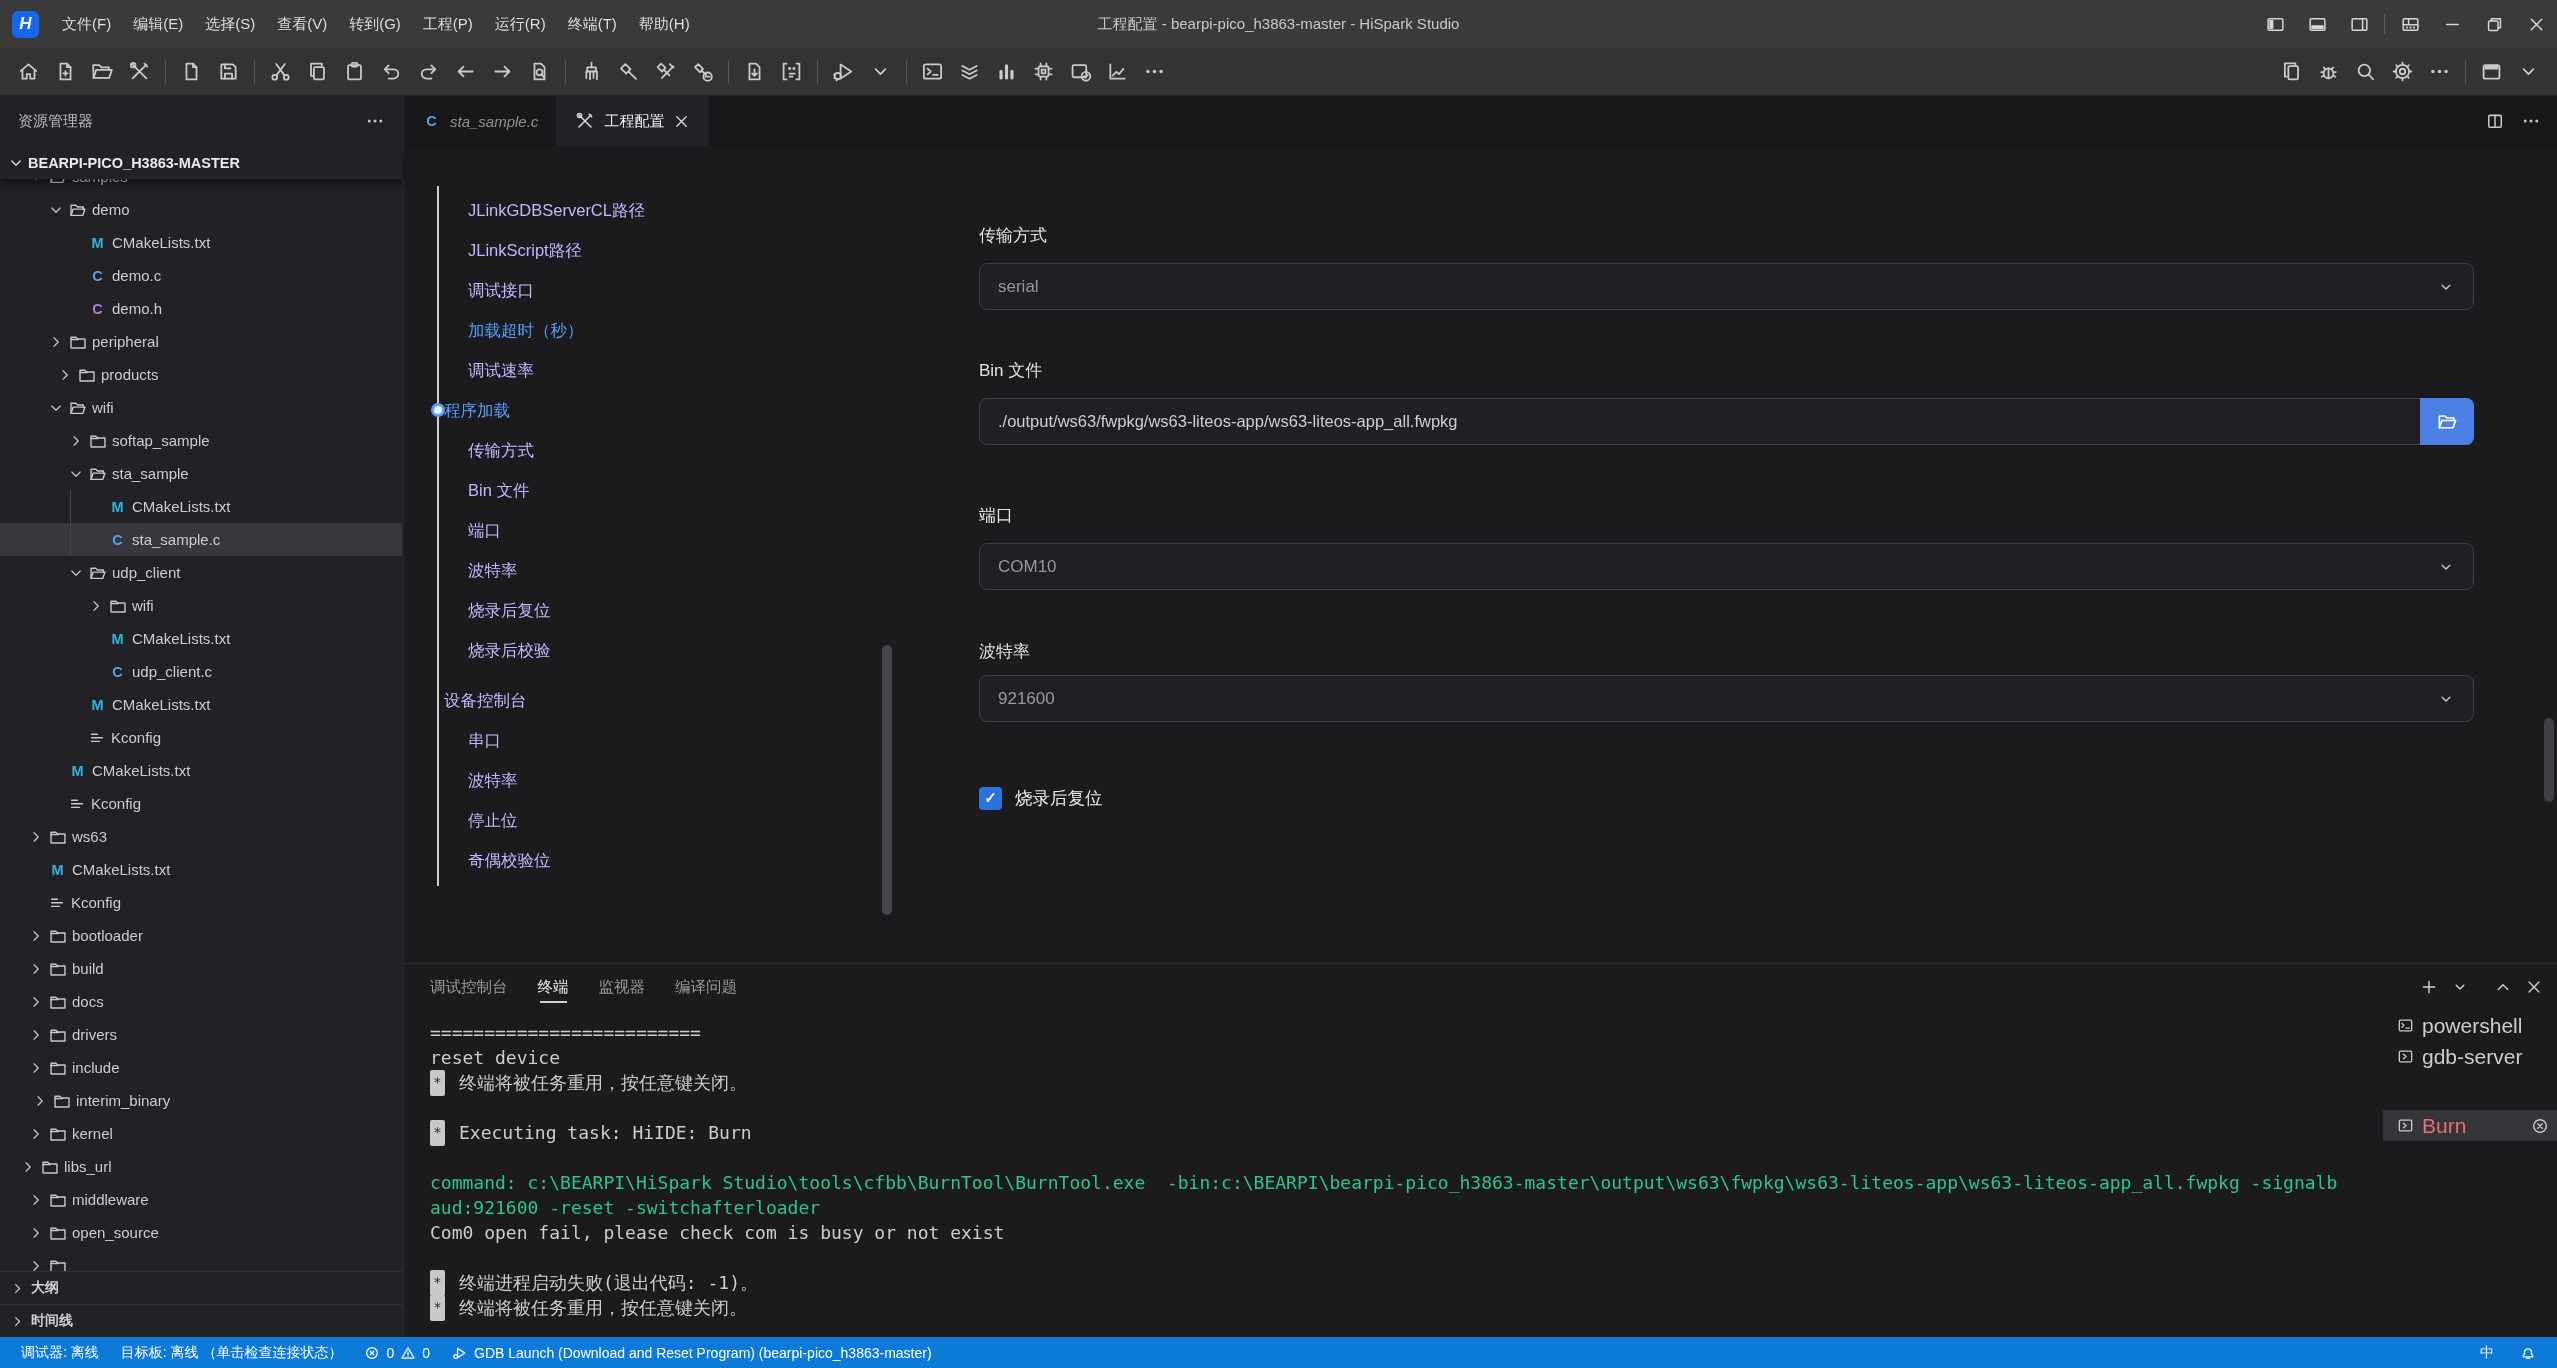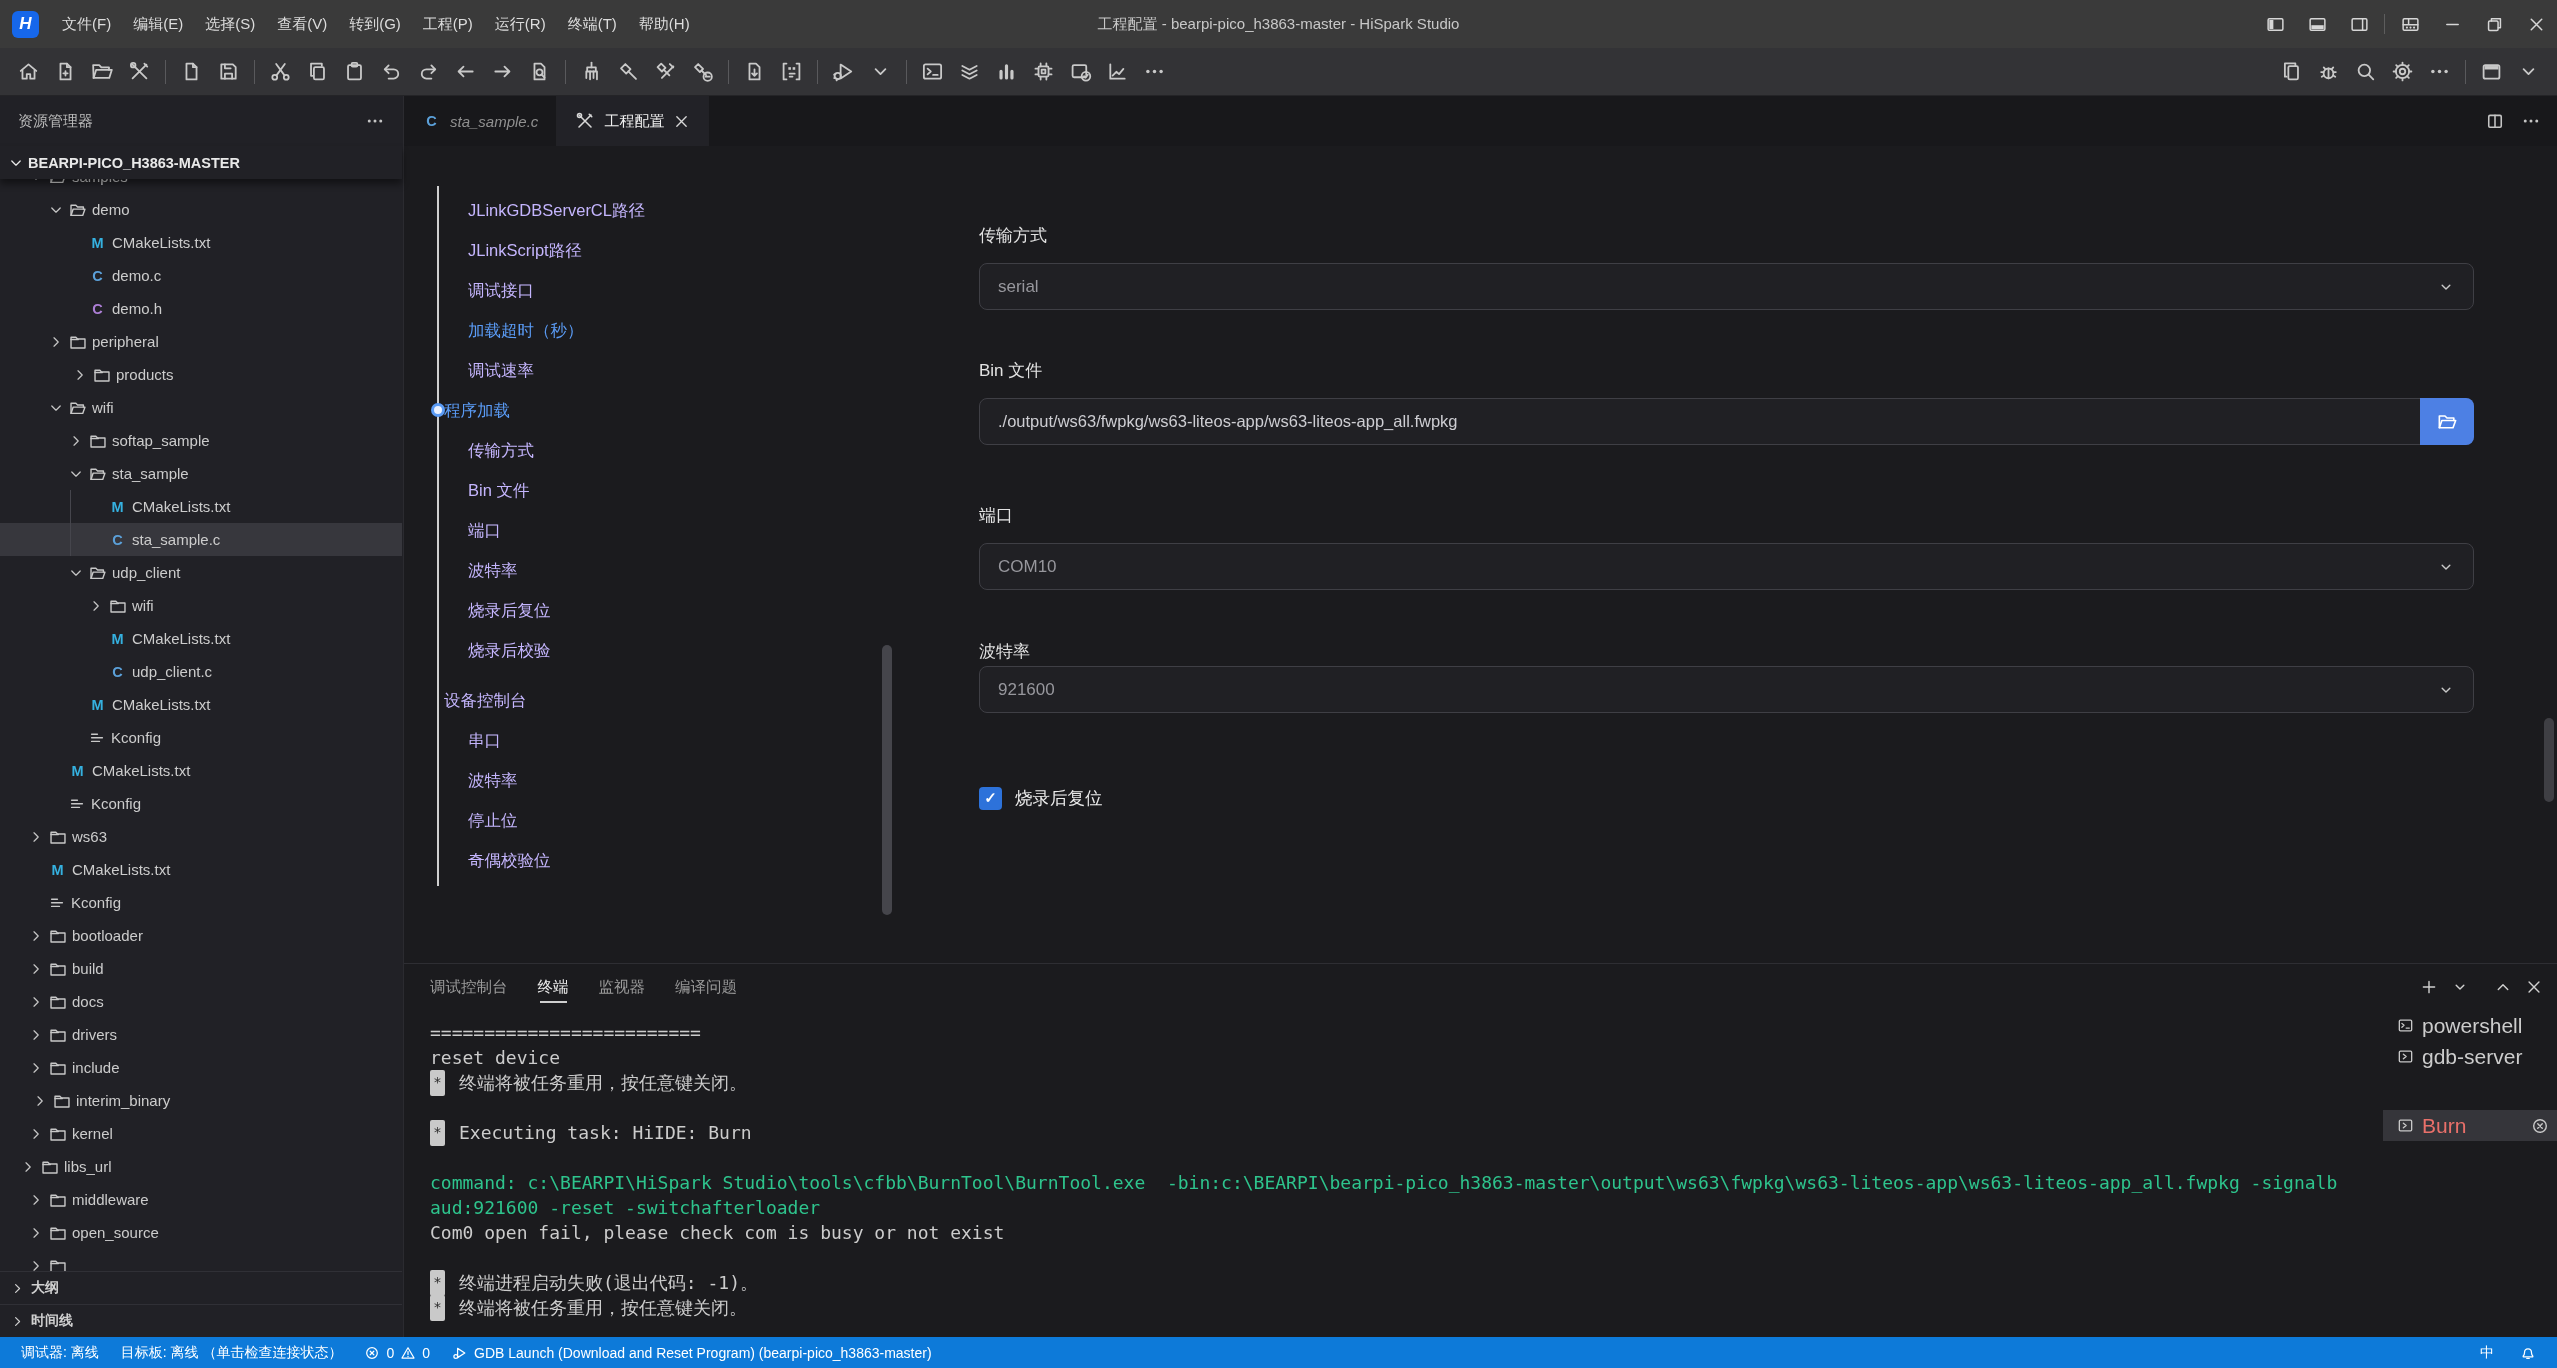--- a/index.html
+++ b/index.html
@@ -86,21 +86,21 @@
     border-radius:0 8px 8px 0;display:flex;align-items:center;justify-content:center;color:#fff;cursor:pointer;}
   .folder-btn .ico{width:21px;height:21px;}
   .chk-row{display:flex;align-items:center;gap:13px;}
   .checkbox{width:23px;height:23px;background:#2d72da;border-radius:4px;color:#fff;display:flex;align-items:center;
     justify-content:center;font-size:15px;font-weight:bold;}
   .checkbox::after{content:"✓";}
   .chk-label{font-size:17.5px;color:#ececec;}
   #fld-0{top:78px;} #fld-0 .control{margin-top:16px;}
   #fld-1{top:213px;} #fld-1 .control{margin-top:16px;}
   #fld-2{top:358px;} #fld-2 .control{margin-top:16px;}
-  #fld-3{top:494px;} #fld-3 .control{margin-top:3px;}
+  #fld-3{top:494px;} #fld-3 .control{margin-top:12px;}
   #fld-4{top:640px;}
 
   
   .panel{position:absolute;left:0;right:0;bottom:0;height:374px;background:#1b1b1e;border-top:1px solid #2e2e33;box-sizing:border-box;}
   .panel-head{height:46px;display:flex;align-items:center;padding-left:26px;gap:30px;}
   .ptab{font-size:15.5px;color:#9a9a9a;position:relative;height:46px;line-height:46px;cursor:default;}
   .ptab.active{color:#eaeaea;}
   .ptab.active::after{content:"";position:absolute;left:2px;right:2px;bottom:7px;height:2px;background:#cfcfcf;}
   .panel-actions{position:absolute;top:0;right:10px;height:46px;display:flex;align-items:center;gap:5px;color:#d0d0d0;}
   .pact{width:26px;height:26px;display:flex;align-items:center;justify-content:center;}
@@ -589,21 +589,21 @@
             </svg>
           </span>
           <span class="ico dico">
             <svg viewBox="0 0 16 16">
               <path d="M1.8 3.8h4.3l1.5 1.5h6.6v8H1.8z"></path>
               <path d="M1.8 5.8h6.5"></path>
             </svg>
           </span>
           <span class="tlabel">peripheral</span>
         </div>
-        <div class="trow" style="padding-left: 72px; align-items: center;">
+        <div class="trow" style="padding-left: 57px; align-items: center;">
           <span class="ico chev">
             <svg viewBox="0 0 16 16">
               <path d="M6 3.8 10.2 8 6 12.2"></path>
             </svg>
           </span>
           <span class="ico dico">
             <svg viewBox="0 0 16 16">
               <path d="M1.8 3.8h4.3l1.5 1.5h6.6v8H1.8z"></path>
               <path d="M1.8 5.8h6.5"></path>
             </svg>

